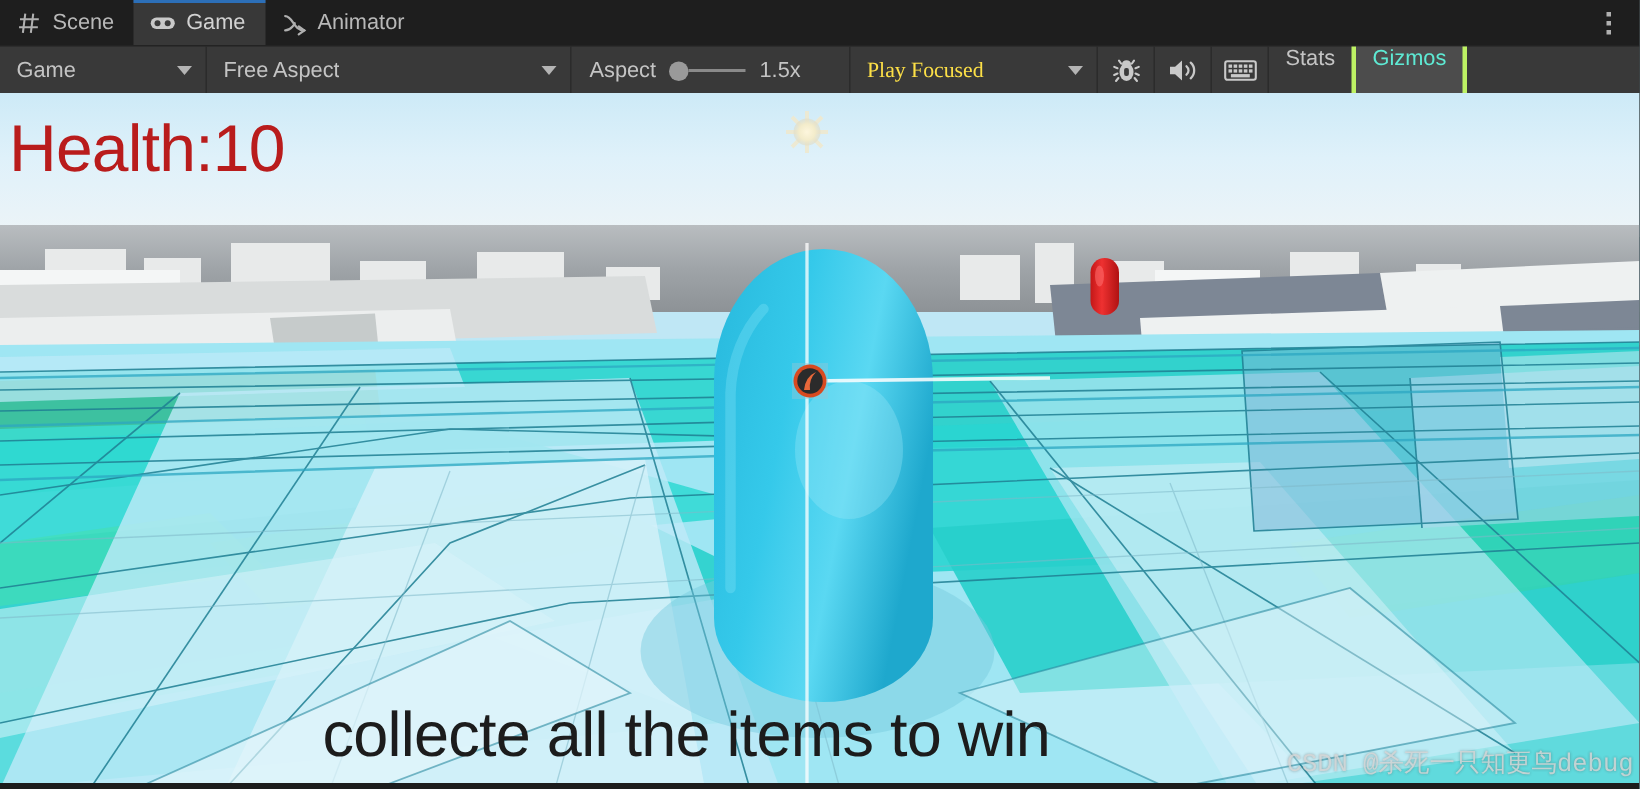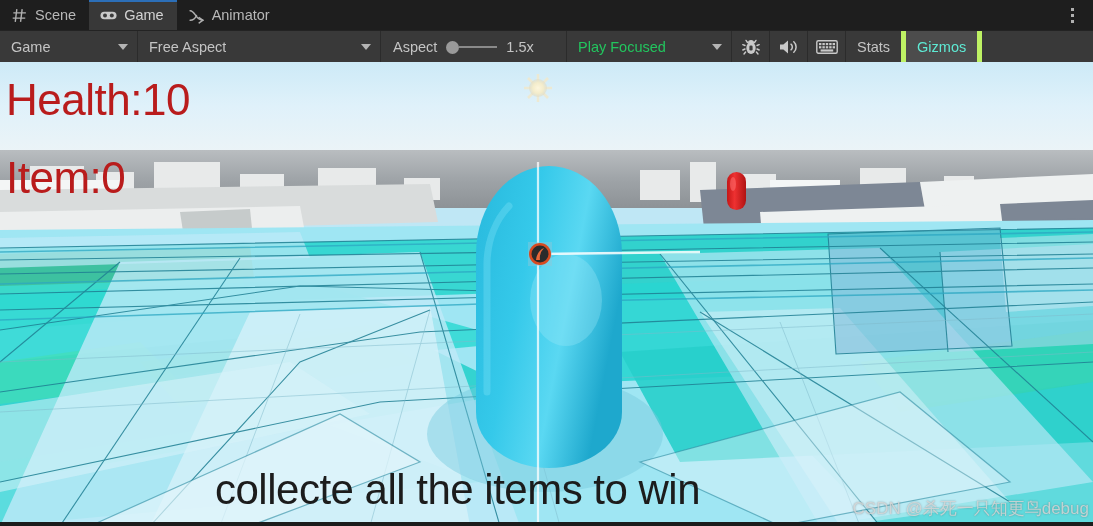--- a/index.html
+++ b/index.html
@@ -46,53 +46,53 @@
     border-right: 1px solid #2b2b2b; color: #c4c4c4; font-size: 14.5px;
     white-space: nowrap;
   }
   .tb-dd { padding: 0 9px 0 11px; gap: 10px; justify-content: space-between; }
   .caret {
     width: 0; height: 0; flex: none;
     border-left: 5px solid transparent; border-right: 5px solid transparent;
     border-top: 6px solid #b4b4b4;
   }
   .dd-label { overflow: hidden; }
-  .tb-dd.dim .dd-label { color: #22c55e; }
+  .tb-dd.dim .dd-label { color: #fde047; font-family: Liberation Serif, serif; }
   .scale-group { padding: 0 12px; gap: 9px; }
   .slider { display: flex; align-items: center; gap: 0; }
   .sl-knob {
     width: 13px; height: 13px; border-radius: 50%; background: #9a9a9a; flex: none;
   }
   .sl-track { width: 38px; height: 2px; background: #8a8a8a; }
   .icon-btn {
     width: 38px; display: flex; align-items: center; justify-content: center;
     border-right: 1px solid #2b2b2b; height: 32px;
   }
-  .txt-btn { padding: 0 11px; display:flex; align-items:center; height: 32px;
-             border-right: 5px solid #bef264; color:#c4c4c4; font-size:14.5px; }
+  .txt-btn { padding: 0 11px; display:flex; height: 32px;
+             border-right: 3px solid #bef264; color:#c4c4c4; font-size:14.5px; }
   .txt-btn.pressed { background: #4c4c4c; color: #5eead4; }
 
   
   .gameview {
     position: absolute; left: 0; top: 62px; width: 1093px; height: 464px;
     overflow: hidden; background: #bfe7f5;
   }
   .gv-svg { position: absolute; left: 0; top: 0; width: 1093px; height: 464px; }
 
   .hud { position: absolute; color: #b91c1c; font-size: 44px;
          font-family: "Liberation Sans", sans-serif; letter-spacing: -0.5px;
          white-space: nowrap; }
   #hud-health { left: 6px; top: 13px; }
   #hud-item   { left: 6px; top: 91px; }
   #hud-goal   { left: 215px; top: 404px; font-size: 42px; color: #1c1c1c; }
 
   .watermark {
     position: absolute; right: 4px; bottom: 6px;
     font-size: 17px; color: #d2d2d2; opacity: .85;
-    text-shadow: 0 0 2px rgba(60,60,60,.5); white-space: nowrap;
+    text-shadow: 0 0 2px rgba(60,60,60,.5); white-space: nowrap; font-family: Liberation Mono, monospace;
   }
   .gv-bottom-edge {
     position: absolute; left: 0; bottom: 0; width: 1093px; height: 4px;
     background: #1c1c1c;
   }
 </style>
 </head>
 <body>
 
 <div id="app">
@@ -391,21 +391,20 @@
         <polygon points="90,464 340,352 420,400 250,464" fill="#e2f5fb" opacity="0.7"></polygon>
         <polygon points="640,400 900,330 1010,420 780,464" fill="#dff3fb" opacity="0.45"></polygon>
       </g>
       <g stroke="#2b8aa0" stroke-width="1.2" fill="none" opacity="0.6">
         <polygon points="90,464 340,352 420,400 250,464"></polygon>
         <polygon points="640,400 900,330 1010,420 780,464"></polygon>
       </g>
     </svg>
 
     <div class="hud" id="hud-health">Health:10</div>
-    <div class="hud" id="hud-item">Item:0</div>
     <div class="hud" id="hud-goal">collecte all the items to win</div>
 
     <div class="watermark">CSDN @杀死一只知更鸟debug</div>
 
     <div class="gv-bottom-edge"></div>
   </div>
 
 </div>
 
 </body></html>

